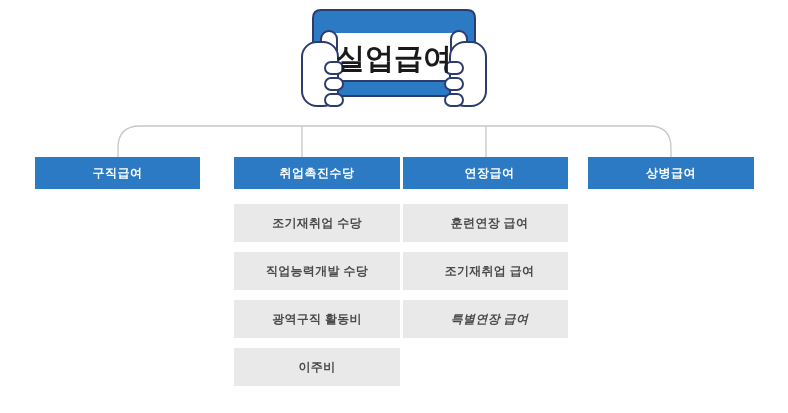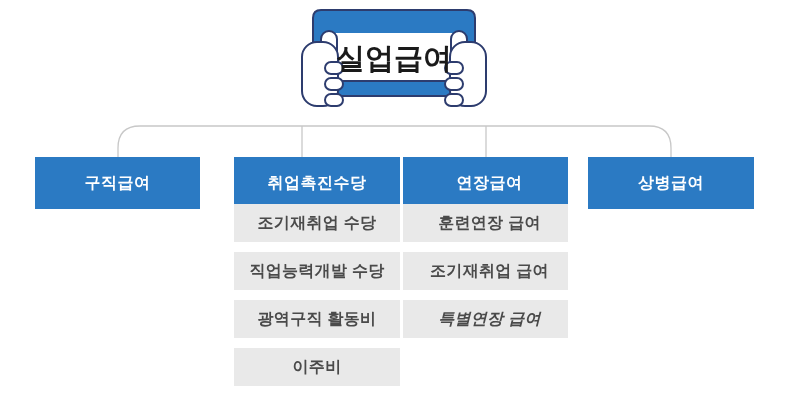--- a/index.html
+++ b/index.html
@@ -8,25 +8,25 @@
     width:788px;height:413px;position:relative;overflow:hidden;
   }
   .stage{position:absolute;left:0;top:0;width:788px;height:413px;}
   .connector-svg{position:absolute;left:0;top:0;width:788px;height:413px;pointer-events:none;}
   .banner{position:absolute;left:299px;top:4px;width:190px;height:108px;}
   .node{
     position:absolute;display:flex;align-items:center;justify-content:center;
     box-sizing:border-box;text-align:center;
   }
   .blue-node{
-    background:#2b7ac3;color:#ffffff;font-size:16px;font-weight:700;
-    top:157px;height:52px;letter-spacing:0.5px;
+    background:#2b7ac3;color:#ffffff;font-size:12px;font-weight:700;
+    top:157px;height:32px;letter-spacing:0.5px;
   }
   .gray-node{
-    background:#e9e9e9;color:#4a4a4a;font-size:16px;font-weight:700;
+    background:#e9e9e9;color:#4a4a4a;font-size:12px;font-weight:700;
     height:38px;letter-spacing:0.3px;
   }
   .col2{left:234px;width:166px;}
   .col3{left:403px;width:165px;padding-left:8px;}
 </style>
 </head>
 <body>
 
 <div class="stage">
 

